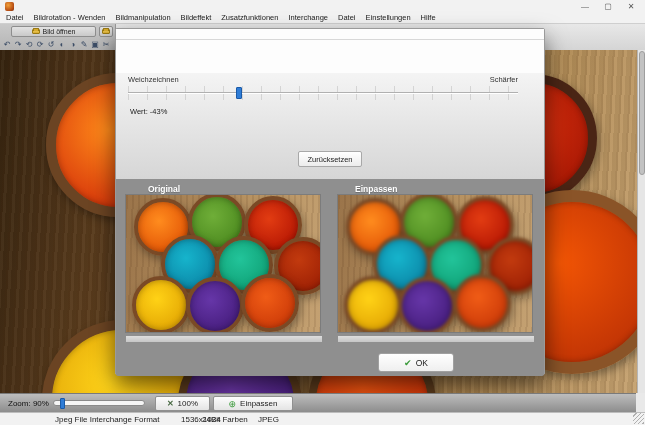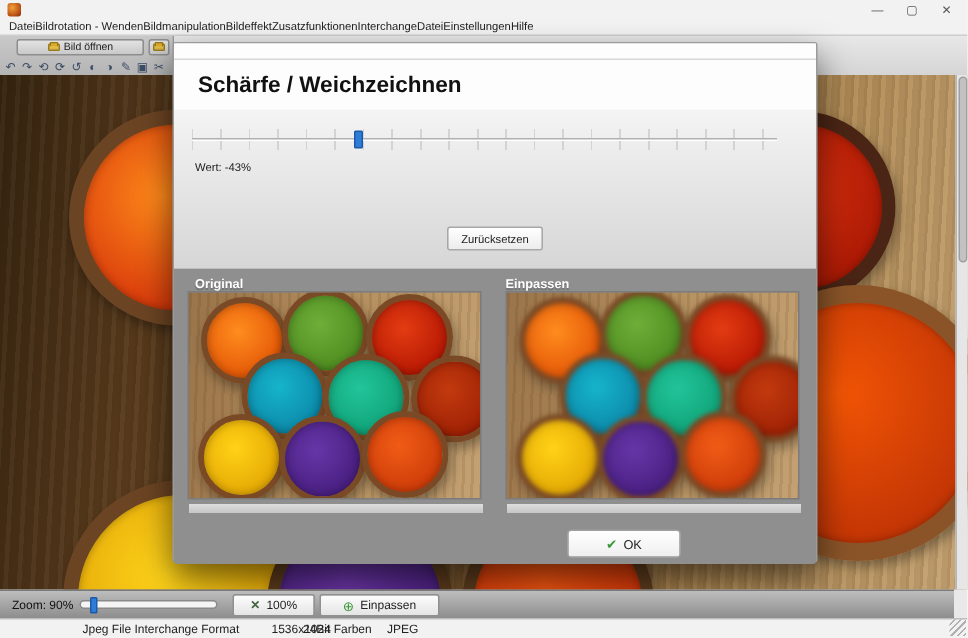--- a/index.html
+++ b/index.html
@@ -6,21 +6,21 @@
   html,body { width:645px; height:425px; overflow:hidden; }
   body { font-family:"Liberation Sans", sans-serif; background:#e9e9e9; position:relative; }
 
   
   .titlebar { position:absolute; left:0; top:0; width:645px; height:12px; background:#f2f2f2; }
   .app-icon { position:absolute; left:5px; top:2px; width:9px; height:9px; border-radius:2px;
               background:radial-gradient(circle at 35% 35%, #f2a03a, #b44a12 70%, #6e2a08); }
   .win-controls { position:absolute; right:8px; top:1px; display:flex; gap:11px; }
   .win-btn { width:12px; height:11px; font-size:8px; line-height:11px; text-align:center; color:#555; cursor:default; }
 
-  .menubar { position:absolute; left:0; top:12px; width:645px; height:11px; background:#f2f2f2; display:flex; gap:0; padding-left:6px; align-items:center; }
+  .menubar { position:absolute; left:0; top:12px; width:645px; height:11px; background:#f2f2f2; display:flex; gap:10px; padding-left:6px; align-items:center; }
   .menu-item { font-size:7.5px; color:#222; white-space:nowrap; }
 
   .toolbar { position:absolute; left:0; top:23px; width:645px; height:28px; background:linear-gradient(#e8e8e8,#d4d4d4); border-top:1px solid #cfcfcf; }
   .tool-cluster { position:absolute; left:0; top:0; width:116px; height:28px; background:linear-gradient(#c9c9c9,#b3b3b3); border-right:1px solid #9a9a9a; }
   .open-btn { position:absolute; left:11px; top:2px; width:85px; height:11px; background:linear-gradient(#e3e3e3,#c9c9c9); border:1px solid #8e8e8e; border-radius:2px; display:flex; align-items:center; justify-content:center; gap:3px; font-size:7px; color:#222; }
   .open-btn2 { position:absolute; left:99px; top:2px; width:14px; height:11px; background:linear-gradient(#e3e3e3,#c9c9c9); border:1px solid #8e8e8e; border-radius:2px; display:flex; align-items:center; justify-content:center; }
   .folder-glyph { width:8px; height:5px; background:linear-gradient(#f0d465,#d9ab2e); border:1px solid #9a7a14; border-radius:1px; position:relative; }
   .folder-glyph::before { content:""; position:absolute; left:0; top:-2px; width:4px; height:2px; background:#d9ab2e; border:1px solid #9a7a14; border-bottom:none; border-radius:1px 1px 0 0; }
   .icon-row { position:absolute; left:2px; top:15px; width:112px; height:12px; display:flex; gap:1px; }
   .tb-icon { width:10px; height:11px; font-size:8px; line-height:11px; text-align:center; color:#3c4d66; }
@@ -43,21 +43,21 @@
   .dlg-body { position:absolute; left:0; top:44px; width:100%; height:106px; background:linear-gradient(#f4f4f4,#d6d6d6); }
   .slider-labels { position:absolute; left:12px; right:26px; top:2px; display:flex; justify-content:space-between; font-size:7.5px; color:#333; }
   .slider-zone { position:absolute; left:12px; top:13px; width:390px; height:14px; }
   .slider-ticks { position:absolute; left:0; top:0; width:100%; height:14px;
     background:repeating-linear-gradient(90deg, #bdbdbd 0 1px, transparent 1px 19px); opacity:0.55; }
   .slider-track { position:absolute; left:0; top:6px; width:100%; height:2px; background:#b0b0b0; border-bottom:1px solid #fff; }
   .slider-handle { position:absolute; top:1px; width:6px; height:12px; background:#2e7cd6; border:1px solid #1a5aa8; border-radius:1px; transform:translateX(-3px); }
   .wert-label { position:absolute; left:14px; top:34px; font-size:7.5px; color:#222; }
   .reset-btn { position:absolute; left:50%; transform:translateX(-50%); top:78px; width:64px; height:16px; background:linear-gradient(#fff,#ececec); border:1px solid #a8a8a8; border-radius:2px; font-size:7.5px; color:#222; display:flex; align-items:center; justify-content:center; }
   .dlg-gray { position:absolute; left:0; top:150px; width:100%; height:197px; background:#8f8f8f; border-radius:0 0 2px 2px; }
-  .pv-label { position:absolute; font-size:8.5px; font-weight:bold; color:#fff; text-shadow:0 1px 1px rgba(0,0,0,0.25); }
+  .pv-label { position:absolute; font-size:8.5px; font-weight:bold; color:#fff; text-shadow:0 1px 1px rgba(0,0,0,0.25);margin-left:18px; }
   .pv-label.orig { left:14px; top:5px; }
   .pv-label.prev { left:221px; top:5px; }
   .preview-panel { position:absolute; top:15px; width:196px; height:139px; overflow:hidden; border:1px solid #7c7c7c; background:
       repeating-linear-gradient(92deg, rgba(60,30,8,0.10) 0 2px, transparent 2px 6px),
       linear-gradient(100deg, #9a744a, #b5905f 50%, #c4a172 100%); }
   .preview-panel.orig { left:9px; }
   .preview-panel.prev { left:221px; }
   .preview-scene { position:absolute; inset:0; }
   .preview-scene.blurred { filter:blur(1.4px); }
   .bowl { position:absolute; border-radius:50%; border:4px solid #7a4a26; transform:translate(-50%,-50%);
@@ -145,24 +145,27 @@
     <div class="bowl" style="left: 240px; top: 352px; height: 124px; width: 124px; border-width: 8px; border-color: rgb(90, 58, 28); background: radial-gradient(circle at 42% 38%, rgb(106, 53, 165), rgb(71, 29, 122) 78%);"></div>
     <div class="bowl" style="left: 372px; top: 352px; height: 128px; width: 128px; border-width: 8px; border-color: rgb(90, 58, 28); background: radial-gradient(circle at 42% 38%, rgb(239, 84, 16), rgb(204, 50, 8) 78%);"></div>
   </div>
 <div class="vscroll">
   <div class="thumb"></div>
 </div>
 
 <div class="dialog">
   <div class="dlg-header">
     <div class="dlg-topstrip"></div>
-    <div class="dlg-title">Schärfe / Weichzeichnen</div>
   </div>
 
   <div class="dlg-body">
+    <div class="slider-labels">
+      <span>Weichzeichnen</span>
+      <span>Schärfer</span>
+    </div>
     <div class="slider-zone">
       <div class="slider-ticks"></div>
       <div class="slider-track"></div>
       <div class="slider-handle" style="left: 28.5%;"></div>
     </div>
     <div class="wert-label">Wert: -43%</div>
     <div class="reset-btn">Zurücksetzen</div>
   </div>
 
   <div class="dlg-gray">

